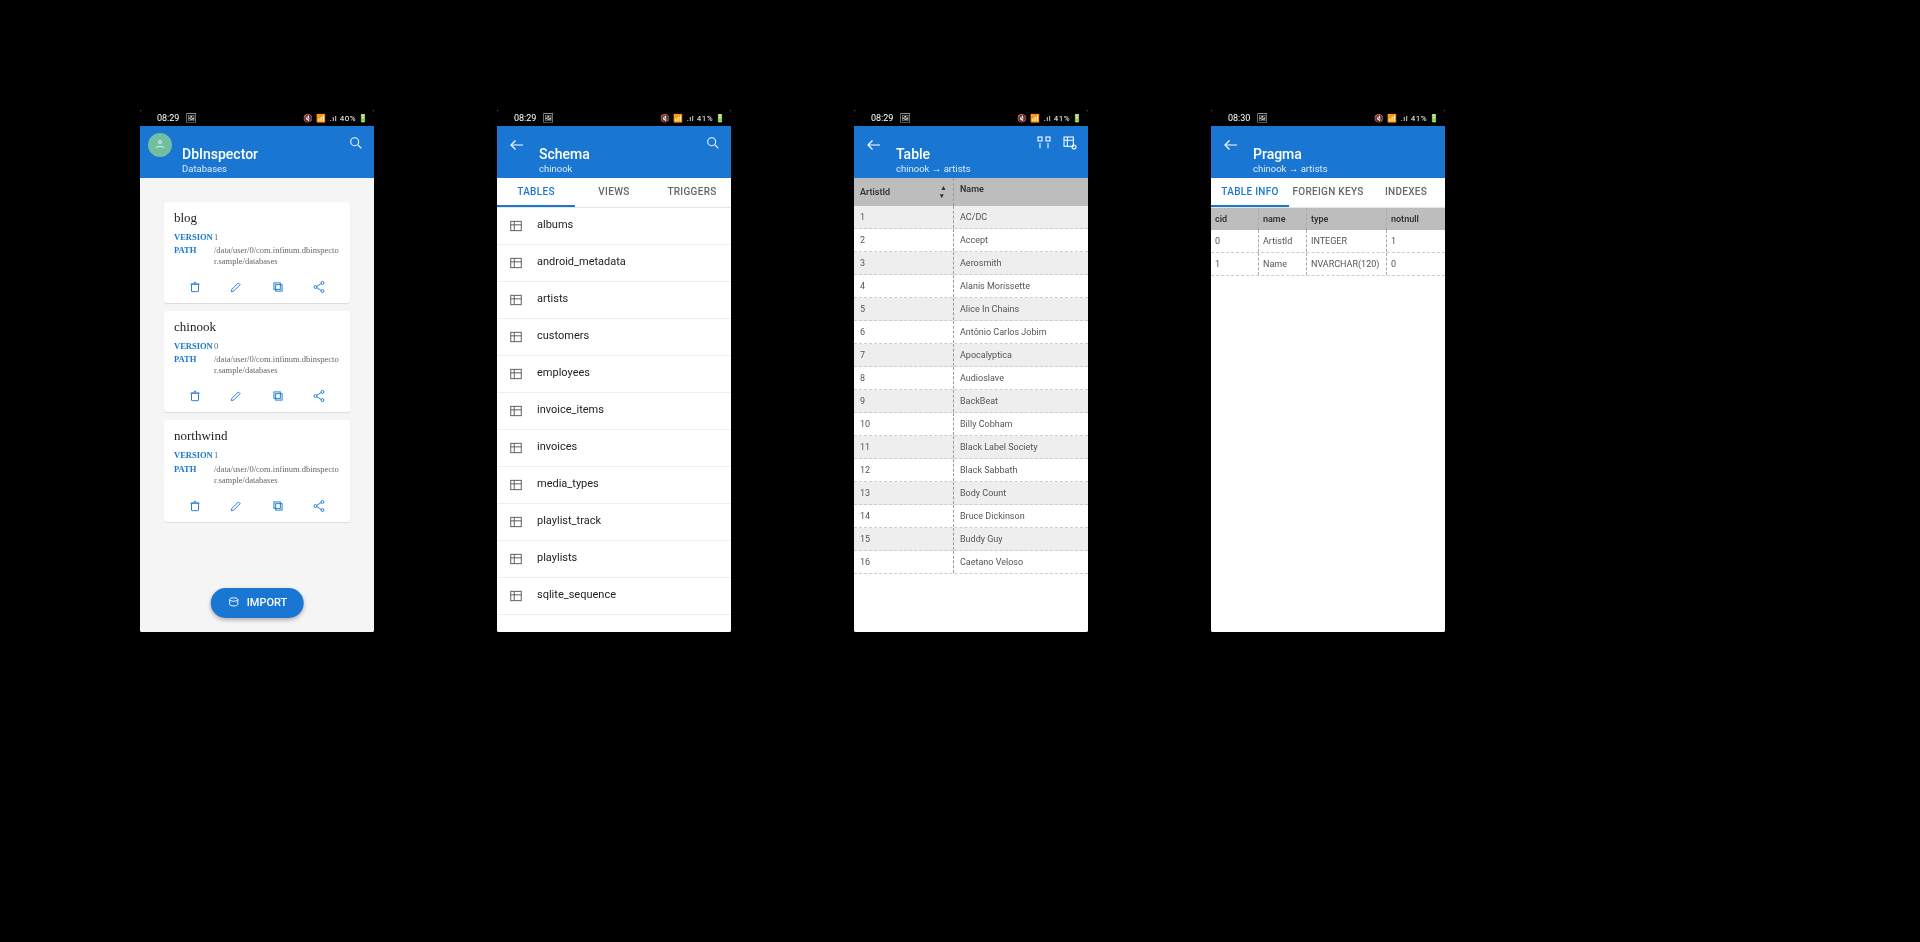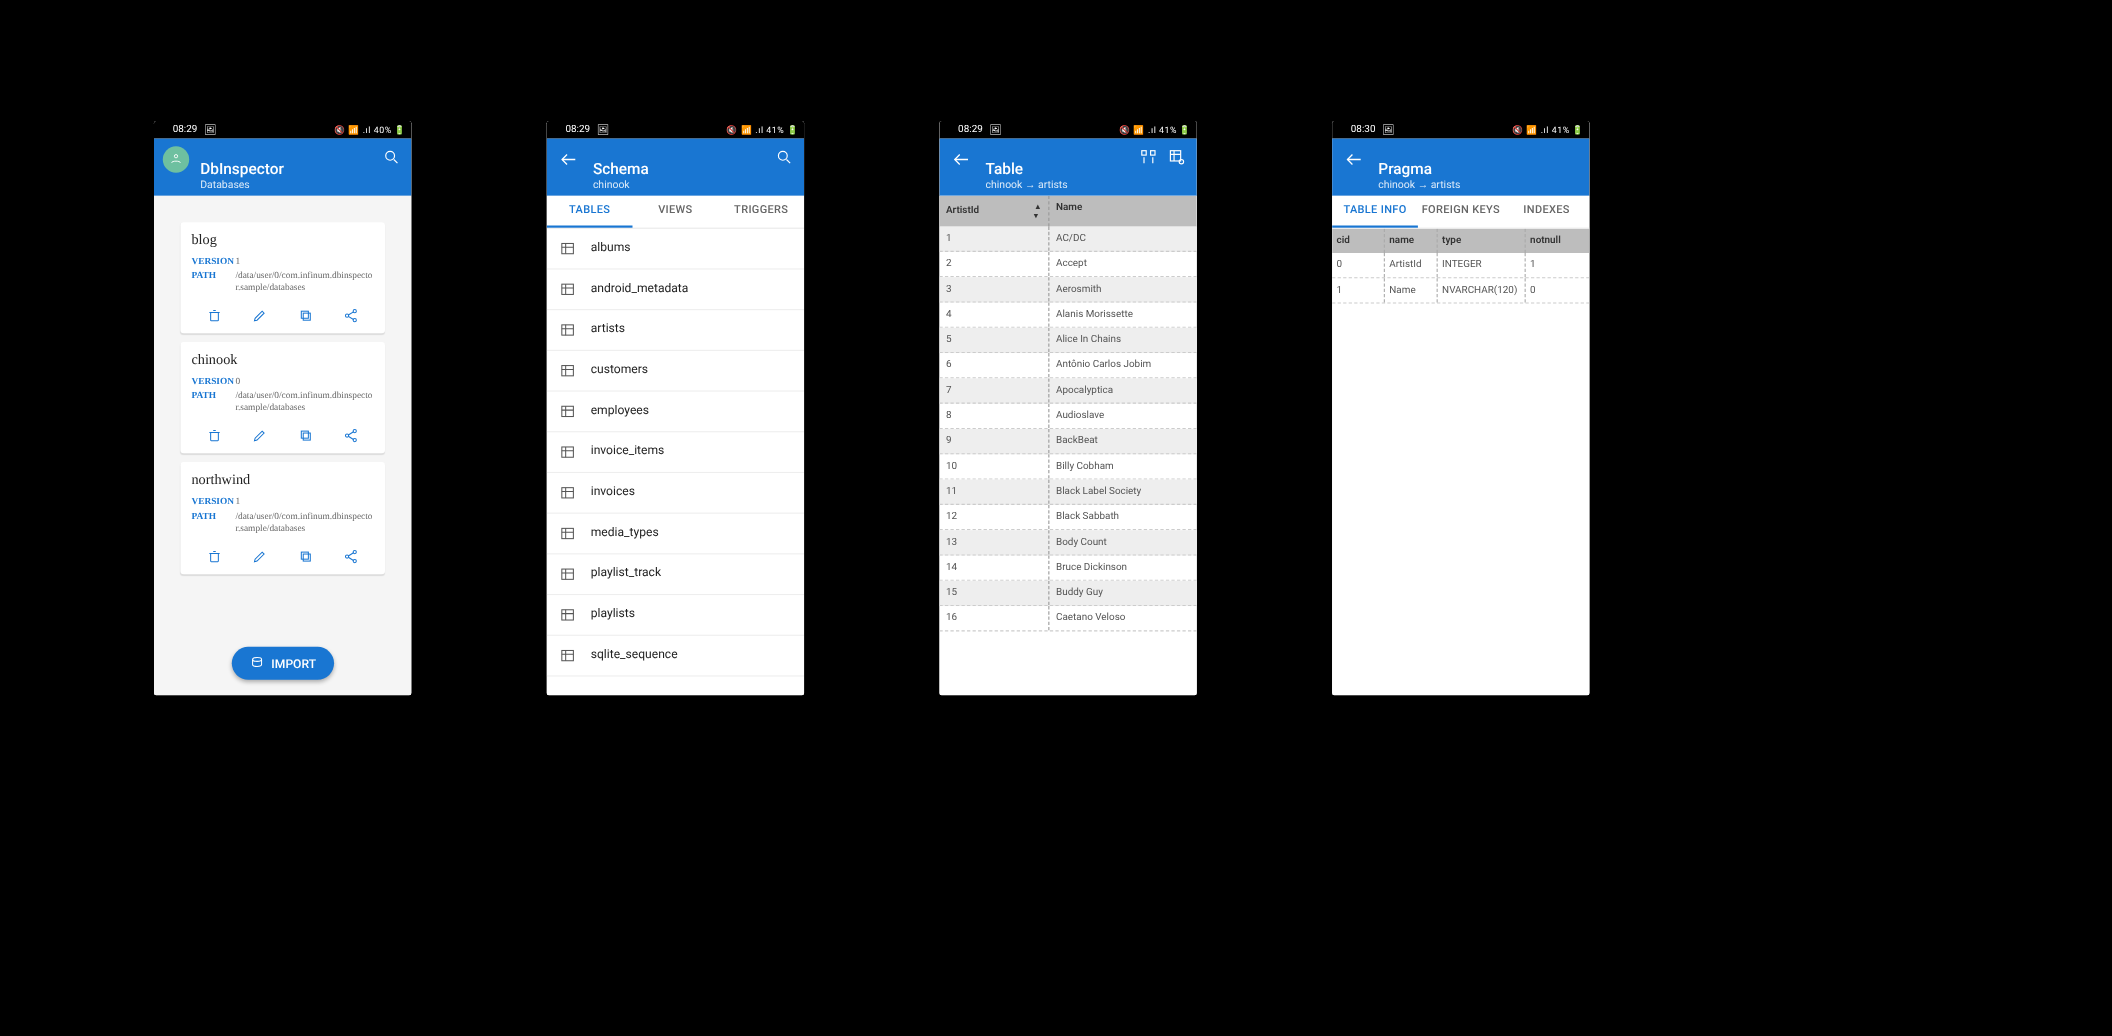--- a/index.html
+++ b/index.html
@@ -81,21 +81,21 @@
   .card .dbname { font-size:13px; font-weight:500; color:#222; margin-bottom:6px; }
   .card .meta-row { display:flex; font-size:8.5px; margin-bottom:2px; }
   .card .meta-label { color:#1976d2; font-weight:600; width:40px; flex-shrink:0; }
   .card .meta-val { color:#666; word-break:break-all; line-height:1.3; }
   .card .icon-row { display:flex; justify-content:space-around; padding:6px 0 2px; border-top:0; margin-top:4px;}
   .card .icon-btn { color:#1976d2; width:20px; height:20px; display:flex; align-items:center; justify-content:center;}
   .fab {
     position:absolute; left:50%; transform:translateX(-50%); bottom:14px;
     background:#1976d2; color:#fff; border-radius:20px;
     padding:8px 16px; font-size:11px; font-weight:500;
-    display:flex; align-items:center; gap:6px;
+    display:flex; align-items:flex-start; gap:6px;
     box-shadow:0 2px 4px rgba(0,0,0,.3);
   }
   
   .list { background:#fff; }
   .list-row {
     display:flex; align-items:flex-start; gap:12px;
     padding:10px 12px; border-bottom:1px solid #eee;
   }
   .list-row .row-icon { width:16px; height:16px; color:#555; }
   .list-row .row-label { font-size:11px; color:#222; }

